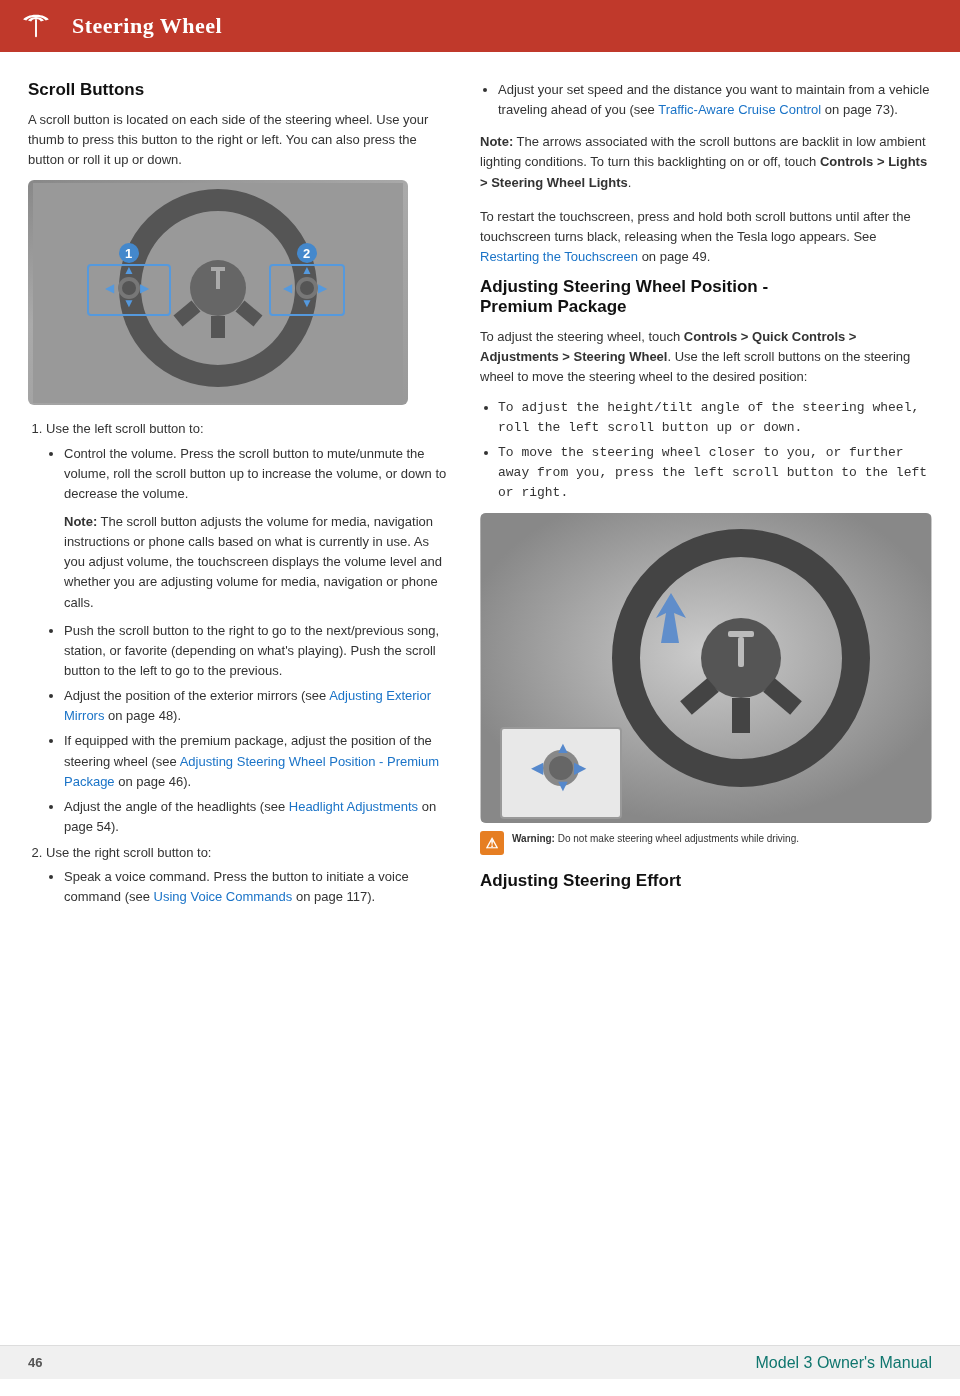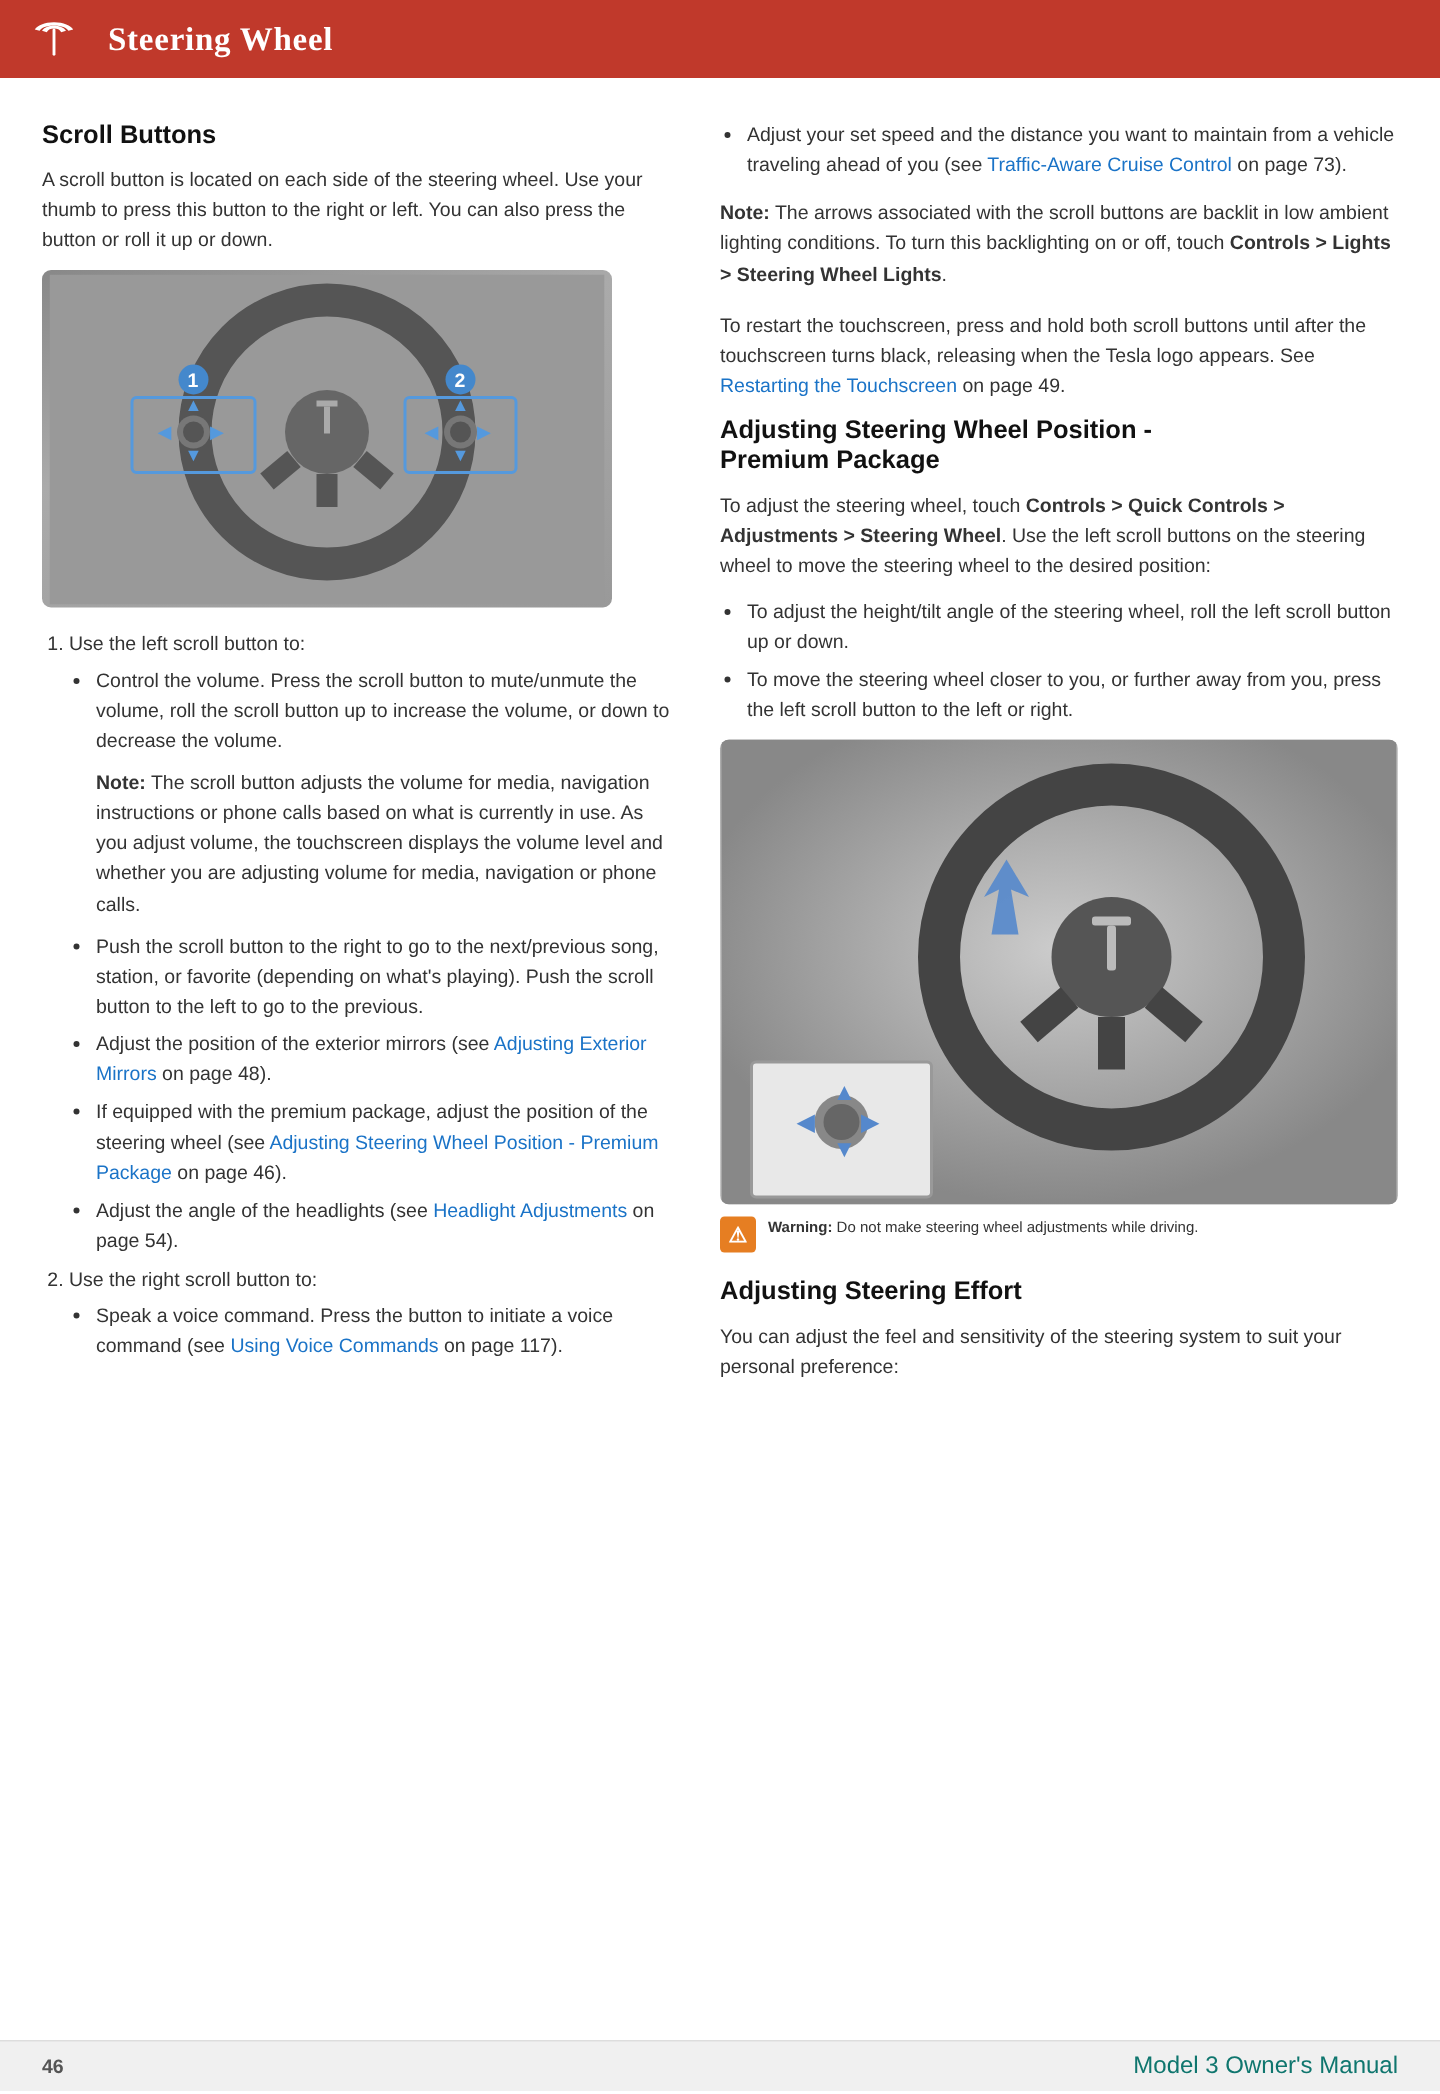--- a/index.html
+++ b/index.html
@@ -137,21 +137,21 @@
     }
     .warning-text {
       font-size: 10px;
       line-height: 1.55;
       color: #333;
     }
 
     
     .footer {
       position: absolute;
-      bottom: 2px;
+      bottom: 17px;
       left: 0;
       right: 0;
       height: 34px;
       background: #f0f0f0;
       display: flex;
       align-items: center;
       justify-content: space-between;
       padding: 0 28px;
       border-top: 1px solid #ddd;
     }
@@ -313,21 +313,21 @@
     <p>
       To restart the touchscreen, press and hold both scroll buttons until after the touchscreen turns black, releasing when the Tesla logo appears. See <a class="link">Restarting the Touchscreen</a> on page 49.
     </p>
 
     <h2>Adjusting Steering Wheel Position -<br>Premium Package</h2>
 
     <p>
       To adjust the steering wheel, touch <strong>Controls &gt; Quick Controls &gt; Adjustments &gt; Steering Wheel</strong>. Use the left scroll buttons on the steering wheel to move the steering wheel to the desired position:
     </p>
 
-    <ul style="margin-bottom:10px;">
+    <ul style="margin-bottom:10px;font-family:Liberation Mono, monospace;">
       <li>To adjust the height/tilt angle of the steering wheel, roll the left scroll button up or down.</li>
       <li>To move the steering wheel closer to you, or further away from you, press the left scroll button to the left or right.</li>
     </ul>
 
     <div class="sw-right-illustration">
       <svg width="100%" height="310" viewBox="0 0 450 310">
 
         <defs>
           <radialGradient id="swGrad" cx="50%" cy="45%" r="55%">
             <stop offset="0%" stop-color="#ccc"></stop>
@@ -362,21 +362,20 @@
     </div>
 
     <div class="warning-block">
       <div class="warning-icon">⚠</div>
       <p class="warning-text">
         <strong>Warning:</strong> Do not make steering wheel adjustments while driving.
       </p>
     </div>
 
     <h2>Adjusting Steering Effort</h2>
-    <p>You can adjust the feel and sensitivity of the steering system to suit your personal preference:</p>
 
   </div>
 
 </div>
 
 <div class="footer">
   <span class="footer-page">46</span>
   <span class="footer-model">Model 3 Owner's Manual</span>
 </div>
 

